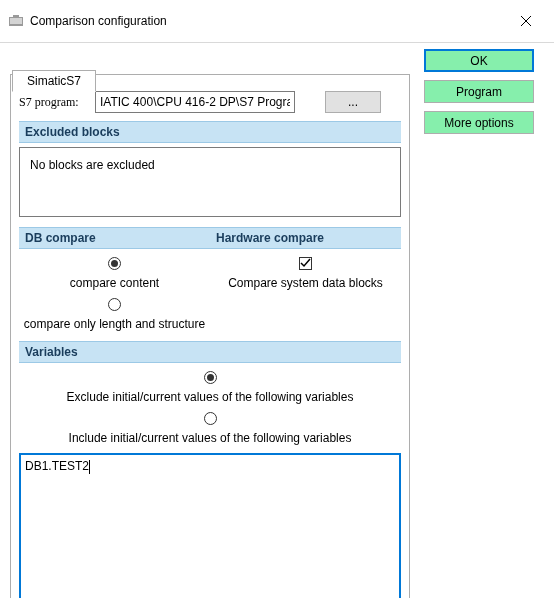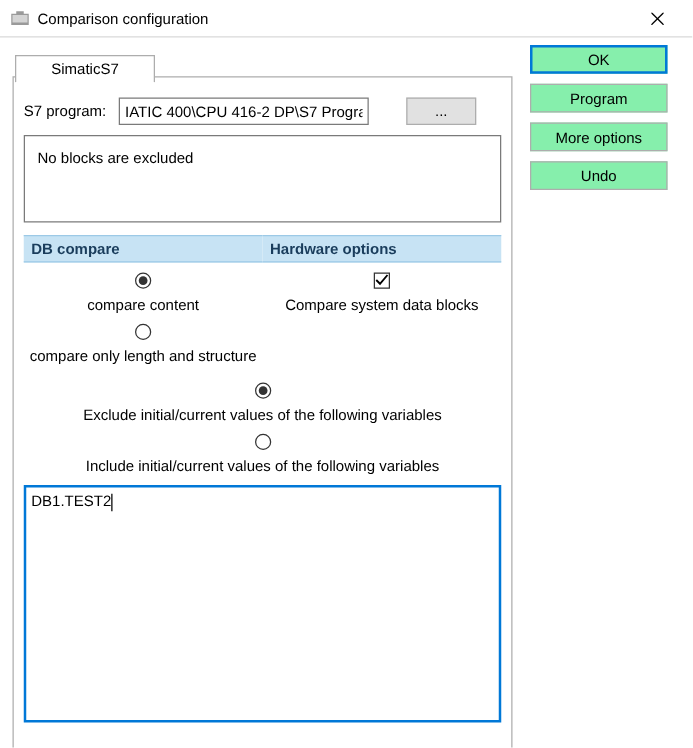--- a/index.html
+++ b/index.html
@@ -7,21 +7,21 @@
     margin: 0;
     font-family: "Segoe UI", Tahoma, sans-serif;
     font-size: 12px;
     background: #fff;
     color: #000;
     width: 554px;
     height: 598px;
     overflow: hidden;
   }
   .titlebar {
-    height: 30px;
+    height: 43px;
     border-bottom: 1px solid #d9d9d9;
     display: flex;
     align-items: center;
     padding: 0 8px;
     background: #fff;
   }
   .titlebar .app-icon {
     width: 16px; height: 16px;
     margin-right: 6px;
     display: flex; align-items: center; justify-content: center;
@@ -60,23 +60,23 @@
     border: 2px solid #0078d7;
   }
   
   .tabstrip {
     position: relative;
     height: 22px;
     margin-top: 2px;
   }
   .tab {
     position: absolute;
-    top: 4px; left: 2px;
-    height: 22px;
-    padding: 0 28px;
+    top: 17px; left: 2px;
+    height: 22px;
+    padding: 0 14px;
     border: 1px solid #adadad;
     border-bottom: 1px solid #fff;
     background: #fff;
     display: flex; align-items: center;
     z-index: 2;
     font-size: 12px;
     cursor: pointer;
   }
   .tabpage {
     border: 1px solid #adadad;
@@ -85,21 +85,21 @@
     min-height: 560px;
     position: relative;
     z-index: 1;
   }
   .row {
     display: flex;
     align-items: center;
     margin-bottom: 8px;
     gap: 6px;
   }
-  .lbl { width: 70px; }
+  .lbl { width: 70px; font-family: Liberation Serif, serif; }
   input.textfield {
     height: 22px;
     border: 1px solid #7a7a7a;
     padding: 0 4px;
     font-family: inherit;
     font-size: 12px;
   }
   .browse-btn {
     width: 56px;
     height: 22px;
@@ -199,52 +199,54 @@
 
       <div class="row">
         <span class="lbl">S7 program:</span>
         <input class="textfield" style="width: 200px;" value="IATIC 400\CPU 416-2 DP\S7 Program">
         <span style="width:18px"></span>
         <div class="browse-btn">
           <span>...</span>
         </div>
       </div>
 
+      <div class="section-header">Excluded blocks</div>
       <div class="box">
         <span>No blocks are excluded</span>
       </div>
 
       <div class="two-col">
         <div class="col-a">
           <div class="section-header">DB compare</div>
           <div class="radio-row">
             <span class="radio">
                 <span class="dot"></span>
               </span>
             <span>compare content</span>
           </div>
           <div class="radio-row">
             <span class="radio"></span>
             <span>compare only length and structure</span>
           </div>
         </div>
         <div class="col-b">
-          <div class="section-header">Hardware options</div>
+          <div class="section-header">Hardware compare</div>
           <div class="check-row">
             <span class="checkbox">
               <svg viewBox="0 0 11 11">
                   <polyline points="1,5 4,8 10,1" fill="none" stroke="#000" stroke-width="1.5"></polyline>
                 </svg>
             </span>
             <span>Compare system data blocks</span>
           </div>
         </div>
       </div>
 
       <div style="height:6px"></div>
+      <div class="section-header">Variables</div>
 
       <div class="radio-row">
         <span class="radio">
             <span class="dot"></span>
           </span>
         <span>Exclude initial/current values of the following variables</span>
       </div>
       <div class="radio-row">
         <span class="radio"></span>
         <span>Include initial/current values of the following variables</span>
@@ -260,17 +262,14 @@
   <div class="right-col">
     <div class="btn default">
       <span>OK</span>
     </div>
     <div class="btn">
       <span>Program</span>
     </div>
     <div class="btn">
       <span>More options</span>
     </div>
-    <div class="btn">
-      <span>Undo</span>
-    </div>
   </div>
 </div>
 
 </body></html>

